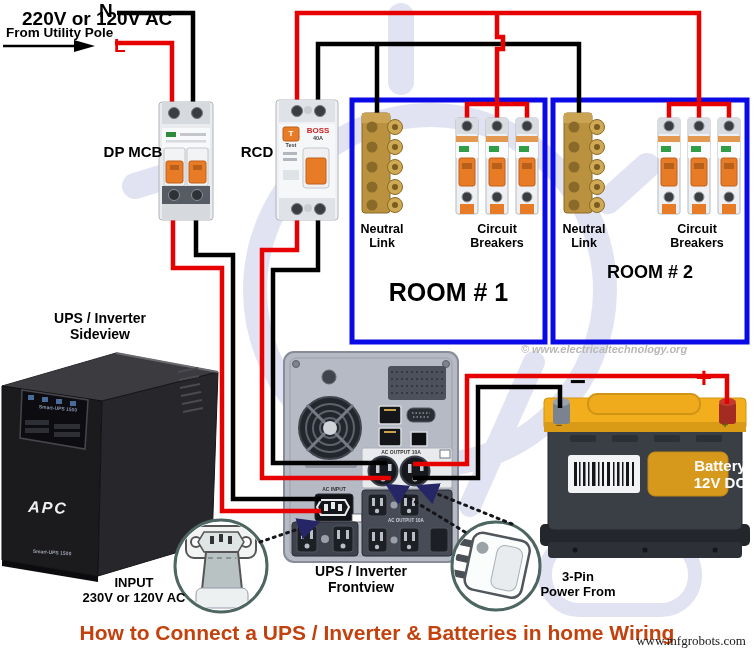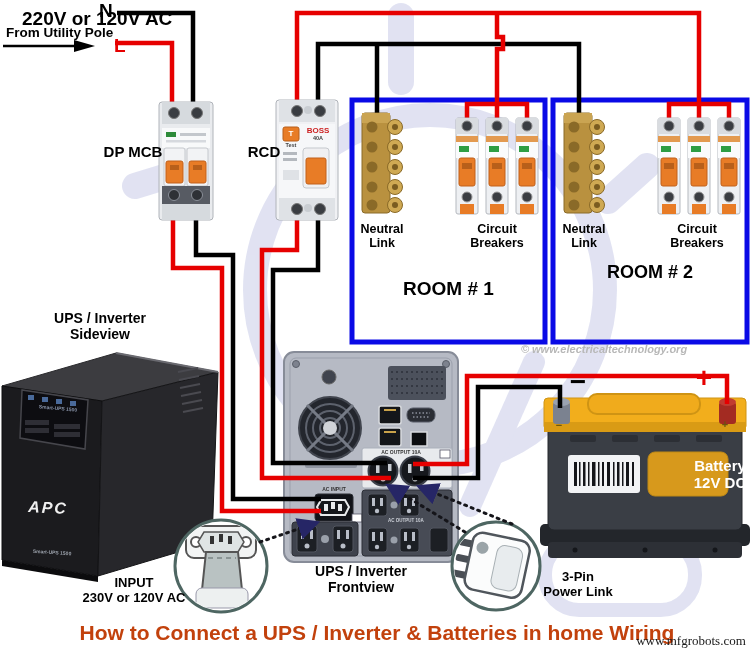--- a/index.html
+++ b/index.html
@@ -395,29 +395,29 @@
     <path class="dash" d="M512,524 L420,487" marker-end="url(#ah)"></path>
   </g>
 </svg>
 
 <div class="lbl left" style="left:22px;top:8px;font-size:19px;">220V or 120V AC</div>
 <div class="lbl left" style="left:6px;top:25px;font-size:13.5px;">From Utility Pole</div>
 <div class="lbl" style="left:99px;top:0px;font-size:19px;">N</div>
 <div class="lbl" style="left:114px;top:35px;font-size:19px;color:#e60000;">L</div>
 
 <div class="lbl" style="left:93px;top:144px;width:80px;font-size:15px;">DP MCB</div>
-<div class="lbl" style="left:243px;top:144px;width:42px;font-size:15px;">RCD</div>
+<div class="lbl" style="left:236px;top:144px;width:42px;font-size:15px;">RCD</div>
 <div class="lbl" style="left:283px;top:129px;width:16px;font-size:8px;color:#fff;">T</div>
 <div class="lbl" style="left:301px;top:126px;width:34px;font-size:8px;color:#cc2222;text-align:center;">BOSS</div>
 <div class="lbl" style="left:301px;top:135px;width:34px;font-size:5.5px;color:#444;">40A</div>
 <div class="lbl" style="left:280px;top:142px;width:22px;font-size:5.5px;color:#444;">Test</div>
 
 <div class="lbl" style="left:351px;top:222px;width:62px;font-size:12.5px;">Neutral Link</div>
 <div class="lbl" style="left:457px;top:222px;width:80px;font-size:12.5px;">Circuit Breakers</div>
-<div class="lbl" style="left:352px;top:278px;width:193px;font-size:19px;">ROOM # 1</div>
+<div class="lbl" style="left:352px;top:278px;width:193px;font-size:25px;">ROOM # 1</div>
 
 <div class="lbl" style="left:553px;top:222px;width:62px;font-size:12.5px;">Neutral Link</div>
 <div class="lbl" style="left:657px;top:222px;width:80px;font-size:12.5px;">Circuit Breakers</div>
 <div class="lbl" style="left:553px;top:262px;width:194px;font-size:18px;">ROOM # 2</div>
 
 <div class="lbl" style="left:492px;top:343px;width:224px;font-size:11px;color:#b8b8b8;font-style:italic;">© www.electricaltechnology.org</div>
 
 <div class="lbl" style="left:40px;top:311px;width:120px;font-size:14px;"><span>UPS / Inverter</span><br><span>Sideview</span></div>
 <div class="lbl" style="left:34px;top:406px;width:48px;font-size:5px;color:#8893a8;transform:rotate(5deg);">Smart-UPS 1500</div>
 <div class="lbl" style="left:26px;top:499px;width:44px;font-size:16px;font-style:italic;color:#f0f0f0;transform:rotate(3deg);letter-spacing:2px;">APC</div>
@@ -428,18 +428,18 @@
 <div class="lbl" style="left:366px;top:518px;width:80px;font-size:4.5px;color:#cfd3da;">AC OUTPUT 10A</div>
 <div class="lbl" style="left:300px;top:564px;width:122px;font-size:14px;"><span>UPS / Inverter</span><br><span>Frontview</span></div>
 
 <div class="lbl" style="left:566px;top:366px;width:24px;font-size:28px;">−</div>
 <div class="lbl" style="left:692px;top:362px;width:24px;font-size:28px;color:#e60000;">+</div>
 <div class="lbl" style="left:552px;top:419px;width:14px;font-size:11px;color:#6b550f;">−</div>
 <div class="lbl" style="left:718px;top:418px;width:14px;font-size:11px;color:#6b550f;">+</div>
 <div class="lbl" style="left:648px;top:458px;width:80px;font-size:15px;color:#fff;padding-left:32px;"><span>Battery</span><br><span>12V DC</span></div>
 
 <div class="lbl" style="left:78px;top:576px;width:112px;font-size:13px;"><span>INPUT</span><br><span>230V or 120V AC</span></div>
-<div class="lbl" style="left:528px;top:570px;width:100px;font-size:13px;"><span>3-Pin</span><br><span>Power Link</span></div>
+<div class="lbl" style="left:528px;top:570px;width:100px;font-size:13px;"><span>3-Pin</span><br><span>Power From</span></div>
 
 <div class="lbl" style="left:0px;top:621px;width:754px;font-size:21px;color:#c2410c;">How to Connect a UPS / Inverter &amp; Batteries in home Wiring</div>
 <div class="lbl" style="left:628px;top:634px;width:126px;font-size:13px;font-weight:normal;color:#181818;font-family:'Liberation Serif',serif;">www.mfgrobots.com</div>
 
 </div>
 
 </body></html>

